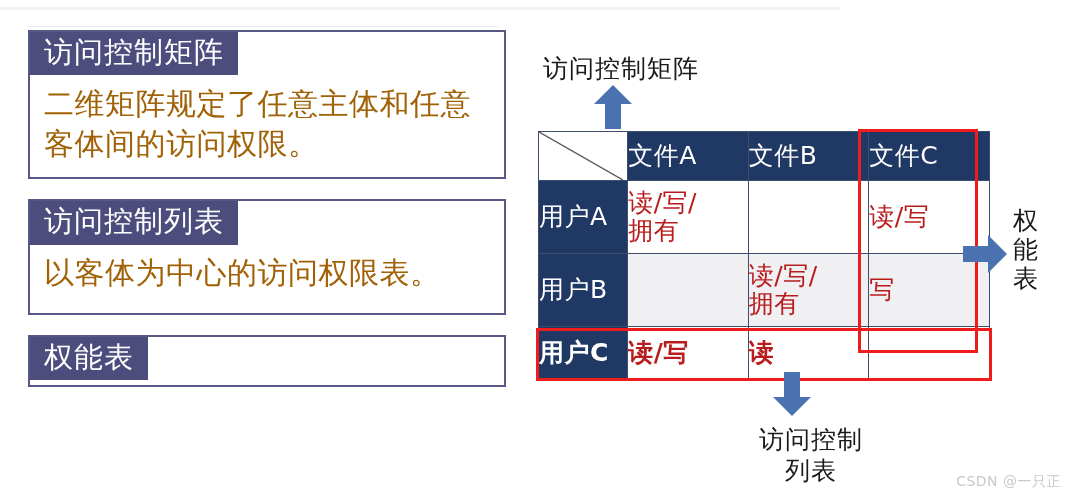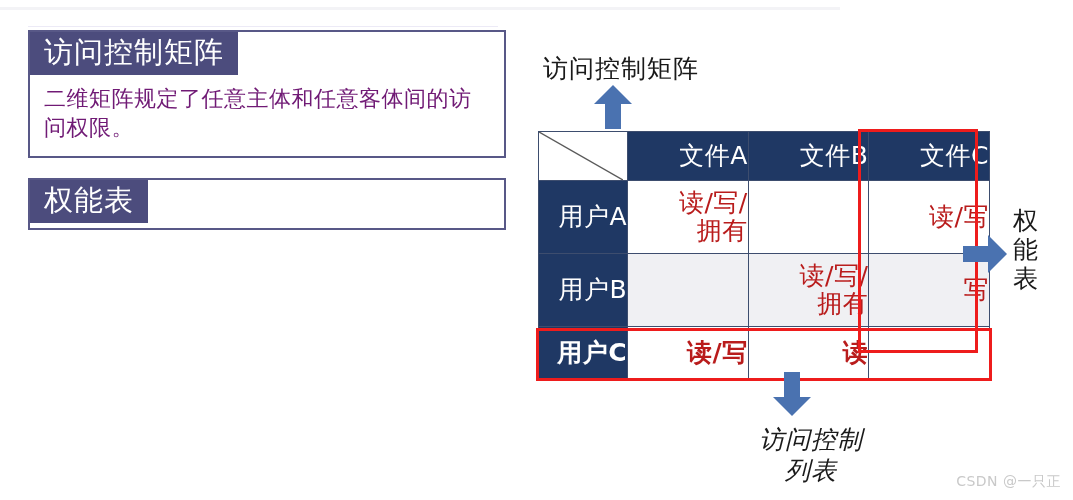--- a/index.html
+++ b/index.html
@@ -59,23 +59,23 @@
     letter-spacing: 1px;
     white-space: nowrap;
   }
   .card-header-row {
     height: 48px;
     display: flex;
     align-items: flex-start;
   }
   .card-body {
     padding: 4px 14px 20px 14px;
-    font-size: 22px;
+    font-size: 30px;
     line-height: 1.32;
-    color: #701a75;
+    color: #a16207;
     letter-spacing: 0.5px;
   }
   #card-matrix .card-body { padding-bottom: 14px; }
 
   
   #right-panel {
     position: absolute;
     left: 520px;
     top: 28px;
     width: 553px;
@@ -94,21 +94,20 @@
   .label-bottom {
     position: absolute;
     left: 211px;
     top: 397px;
     font-size: 25px;
     letter-spacing: 1px;
     color: #1a1a1a;
     text-align: center;
     line-height: 1.22;
     width: 160px;
-    font-style: italic;
   }
   .label-right {
     position: absolute;
     left: 491px;
     top: 178px;
     font-size: 25px;
     letter-spacing: 1px;
     color: #1a1a1a;
     width: 30px;
     text-align: center;
@@ -126,21 +125,21 @@
     left: 18px;
     top: 103px;
     width: 452px;
     height: 248px;
     border-collapse: collapse;
     table-layout: fixed;
   }
   #matrix-table td {
     border: 1px solid #3d4d6e;
     padding: 0;
-    text-align: right;
+    text-align: left;
     vertical-align: middle;
     font-size: 25px;
     line-height: 1.14;
     letter-spacing: 0.5px;
   }
   .col-corner { width: 84px; }
   .col-file   { width: 114px; }
 
   .hdr {
     background: #1f3864;
@@ -200,20 +199,26 @@
 
 <div id="left-panel">
 
   <div class="card" id="card-matrix">
     <div class="card-header-row">
       <div class="card-header">访问控制矩阵</div>
     </div>
     <div class="card-body">二维矩阵规定了任意主体和任意客体间的访问权限。</div>
   </div>
 
+  <div class="card" id="card-acl">
+    <div class="card-header-row">
+      <div class="card-header">访问控制列表</div>
+    </div>
+    <div class="card-body">以客体为中心的访问权限表。</div>
+  </div>
 
   <div class="card" id="card-cap">
     <div class="card-header-row">
       <div class="card-header">权能表</div>
     </div>
   </div>
 
 </div>
 
 <div id="right-panel">

